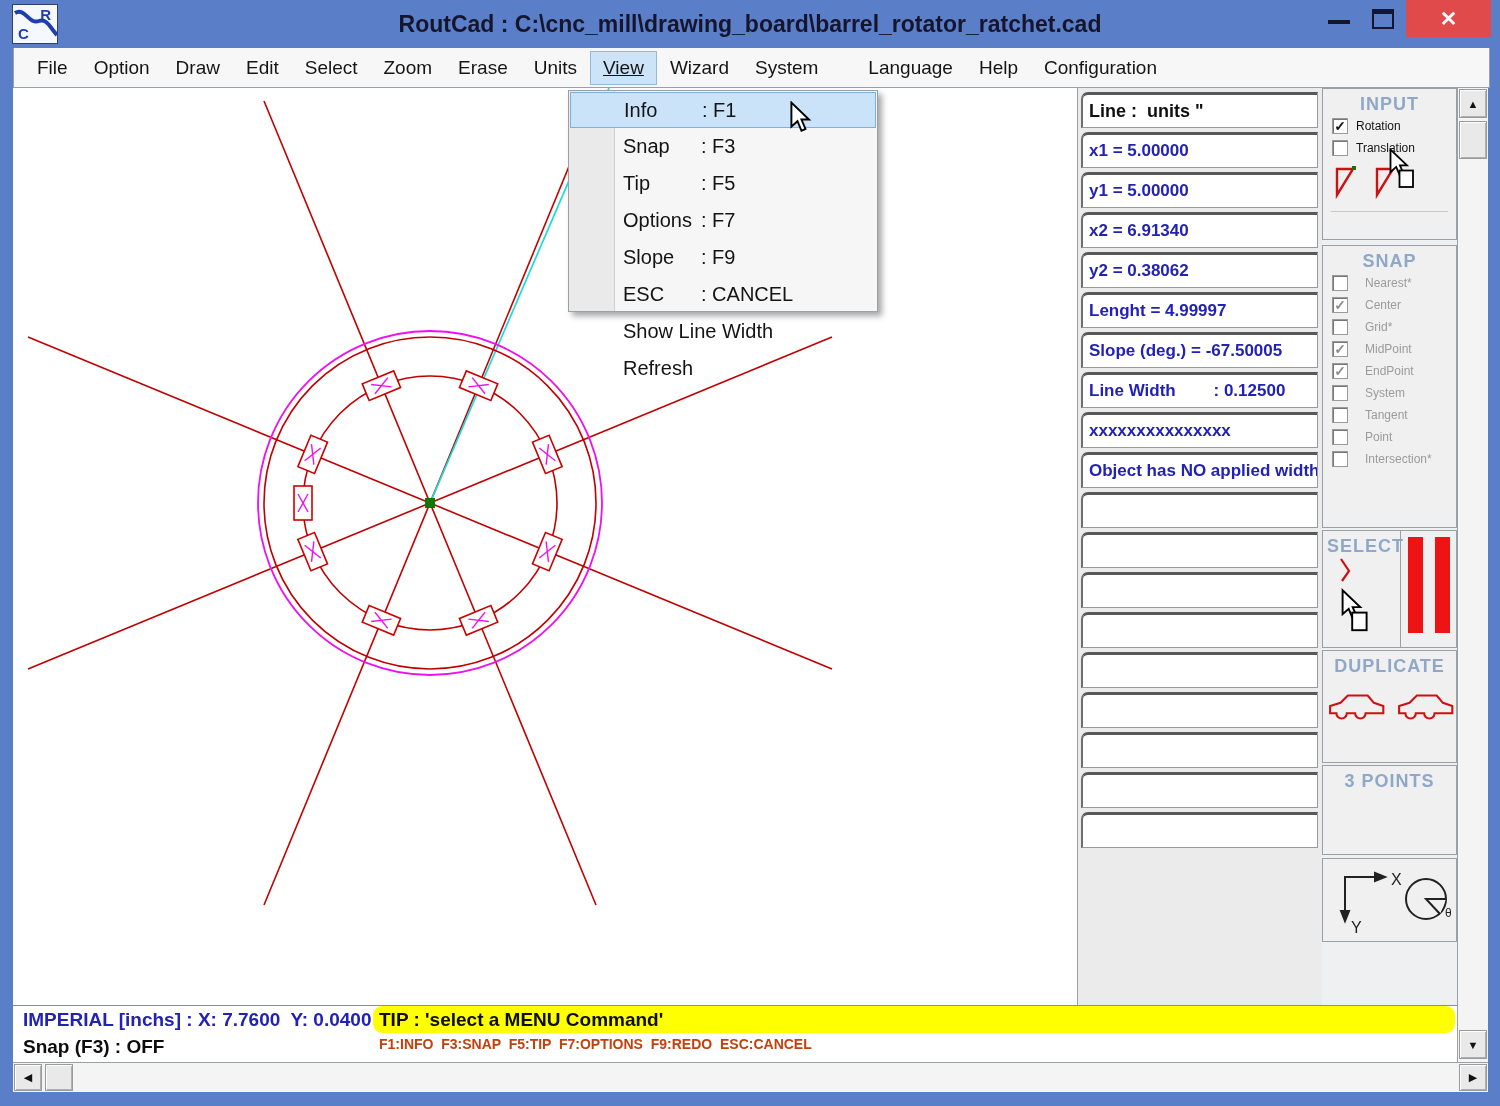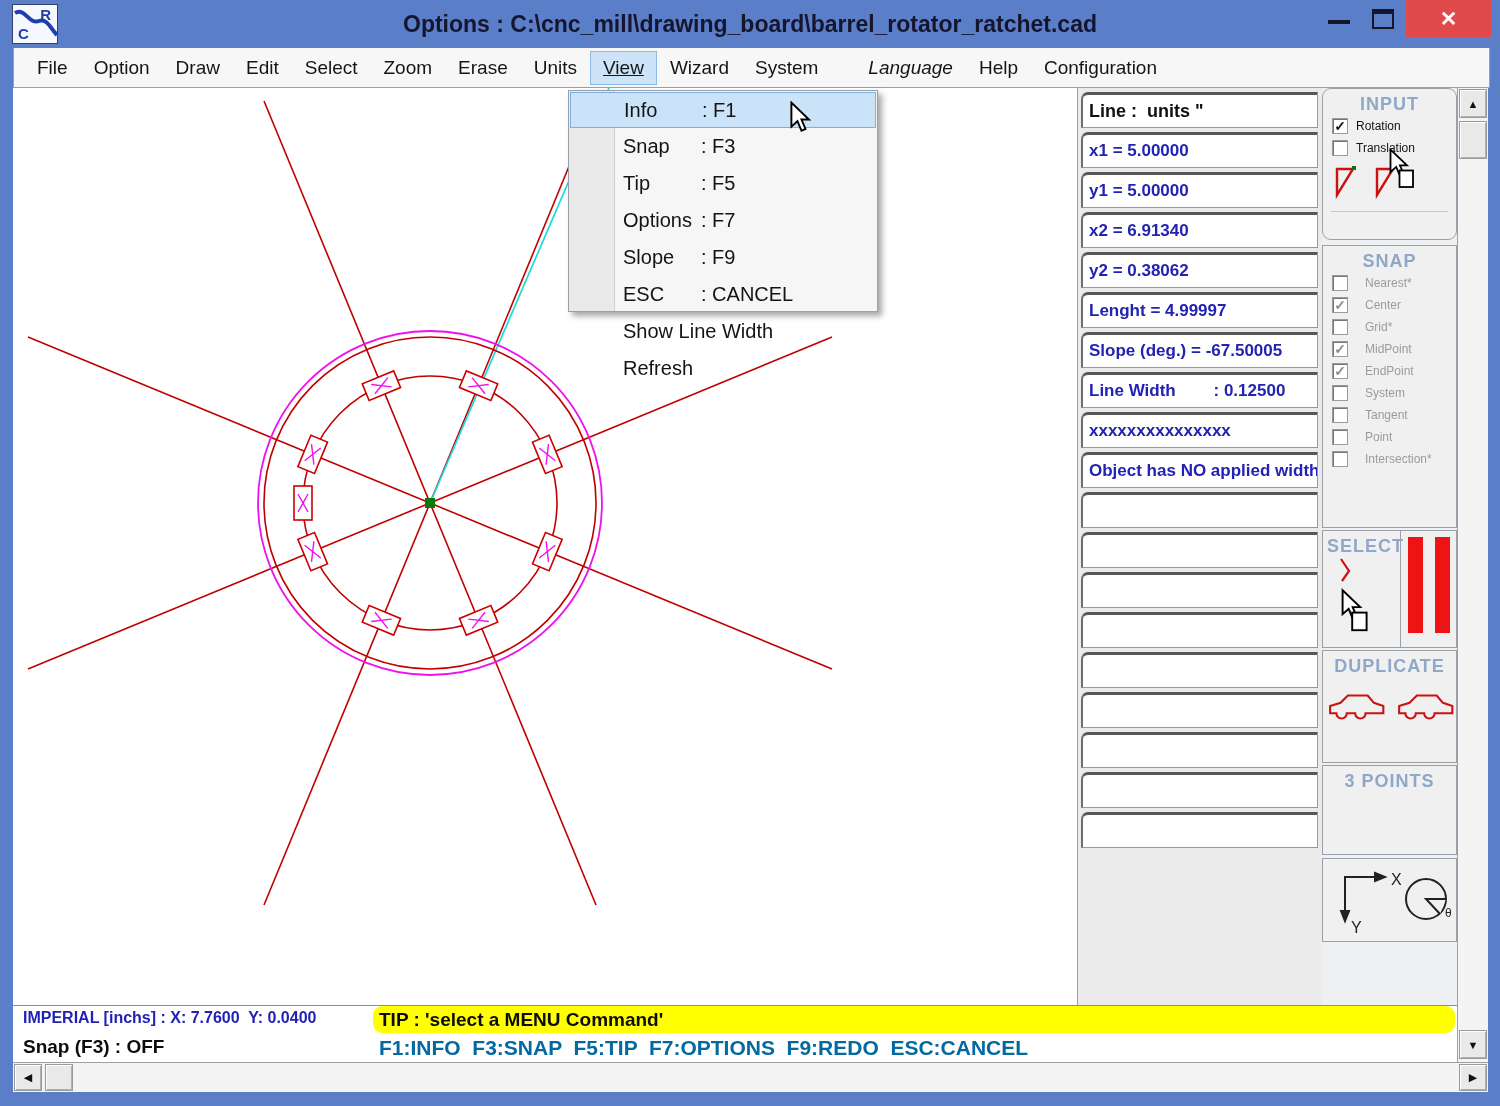--- a/index.html
+++ b/index.html
@@ -21,21 +21,21 @@
   .btn-max { position:absolute; left:1372px; top:9px; width:22px; height:20px; border:2px solid #15152e; border-top:5px solid #15152e; background:transparent;}
   .btn-close { position:absolute; left:1406px; top:0; width:85px; height:37px;
     background:#e04a4b; color:#fff; font-weight:bold; font-size:21px;
     display:flex; align-items:center; justify-content:center; }
   
   .menubar { position:absolute; left:13px; top:48px; width:1477px; height:40px;
     background:#f7f7f7; border:1px solid #9aa0a8; border-top:none;
     display:flex; align-items:center; font-size:19px; color:#151515; padding-left:10px; }
   .menu-item { padding:6px 13px; white-space:pre; }
   .menu-item.active { background:#cde4f8; border:1px solid #8fb9df; padding:5px 12px;text-decoration:underline; }
-  .menu-item.gap { margin-left:24px;font-style:italic; }
+  .menu-item.gap { margin-left:24px; }
   
   .canvas { position:absolute; left:13px; top:88px; width:1064px; height:917px; background:#ffffff; }
   
   .dropdown { position:absolute; left:568px; top:90px; width:310px; height:222px;
     background:#f6f6f6; border:1px solid #9aa0a8; box-shadow:4px 4px 6px rgba(0,0,0,.35); z-index:60; }
   .dropdown .gutter { position:absolute; left:0; top:0; width:46px; height:100%;
     background:#eaeaea; border-right:1px solid #cfcfcf; }
   .ditem { position:relative; height:37px; display:flex; align-items:center;
     font-size:20px; color:#141414; padding-left:54px; }
   .ditem .sc { position:absolute; left:132px; white-space:pre; }
@@ -71,41 +71,41 @@
     background:#f4f4f4; border-top:1px solid #9aa0a8; }
   .sbtn { position:absolute; background:#e9e9e9; border:1px solid #9a9a9a;
     box-shadow:inset 1px 1px 0 #fff, inset -1px -1px 0 #b0b0b0;
     display:flex; align-items:center; justify-content:center; font-size:11px; color:#111; }
   .sthumb { position:absolute; background:#e9e9e9; border:1px solid #9a9a9a;
     box-shadow:inset 1px 1px 0 #fff, inset -1px -1px 0 #b0b0b0; }
   
   .status1 { position:absolute; left:13px; top:1005px; width:1444px; height:28px;
     background:#fff; border-top:1px solid #8a8f96; }
   .status2 { position:absolute; left:13px; top:1033px; width:1444px; height:29px; background:#fff; }
-  .coords { position:absolute; left:10px; top:3px; color:#2222b4; font-weight:bold; font-size:16px; white-space:pre; }
+  .coords { position:absolute; left:10px; top:3px; color:#2222b4; font-weight:bold; font-size:19px; white-space:pre; }
   .tipband { position:absolute; left:360px; top:0; right:2px; bottom:0;
     background:#ffff00; font-weight:bold; font-size:19px; color:#0d0d0d;
     display:flex; align-items:center; padding-left:6px; white-space:pre;border-radius:9px; }
   .snaptxt { position:absolute; left:10px; top:3px; color:#0d0d0d; font-weight:bold; font-size:19px; white-space:pre; }
-  .fkeys { position:absolute; left:366px; top:3px; color:#0369a1; font-weight:bold; font-size:21px; white-space:pre; }
+  .fkeys { position:absolute; left:366px; top:3px; color:#c2410c; font-weight:bold; font-size:14px; white-space:pre; }
 </style>
 </head>
 <body>
 
 <div id="root">
 
   <div class="titlebar">
     <div class="appicon">
       <svg width="44" height="38" viewBox="0 0 44 38">
           <path d="M2,8 C 12,2 16,20 26,16 C 34,13 38,24 44,30" fill="none" stroke="#1d3fae" stroke-width="4"></path>
         </svg>
       <span class="c">C</span>
       <span class="r">R</span>
     </div>
-    <span>Options : C:\cnc_mill\drawing_board\barrel_rotator_ratchet.cad</span>
+    <span>RoutCad : C:\cnc_mill\drawing_board\barrel_rotator_ratchet.cad</span>
     <div class="btn-min"></div>
     <div class="btn-max"></div>
     <div class="btn-close">
       <span>✕</span>
     </div>
   </div>
 
   <div class="menubar">
     <div class="menu-item">File</div>
     <div class="menu-item">Option</div>
@@ -240,21 +240,21 @@
     <div class="fieldbox"></div>
     <div class="fieldbox"></div>
     <div class="fieldbox"></div>
     <div class="fieldbox"></div>
     <div class="fieldbox"></div>
     <div class="fieldbox"></div>
   </div>
 
   <div class="sidebar">
 
-    <div class="panel" style="top:0; height:152px;border-radius:9px;">
+    <div class="panel" style="top:0; height:152px;">
       <div class="hdr">INPUT</div>
       <div class="crow">
         <span class="cb on"></span>
         <span>Rotation</span>
       </div>
       <div class="crow">
         <span class="cb"></span>
         <span>Translation</span>
       </div>
       <div class="iconrow">

